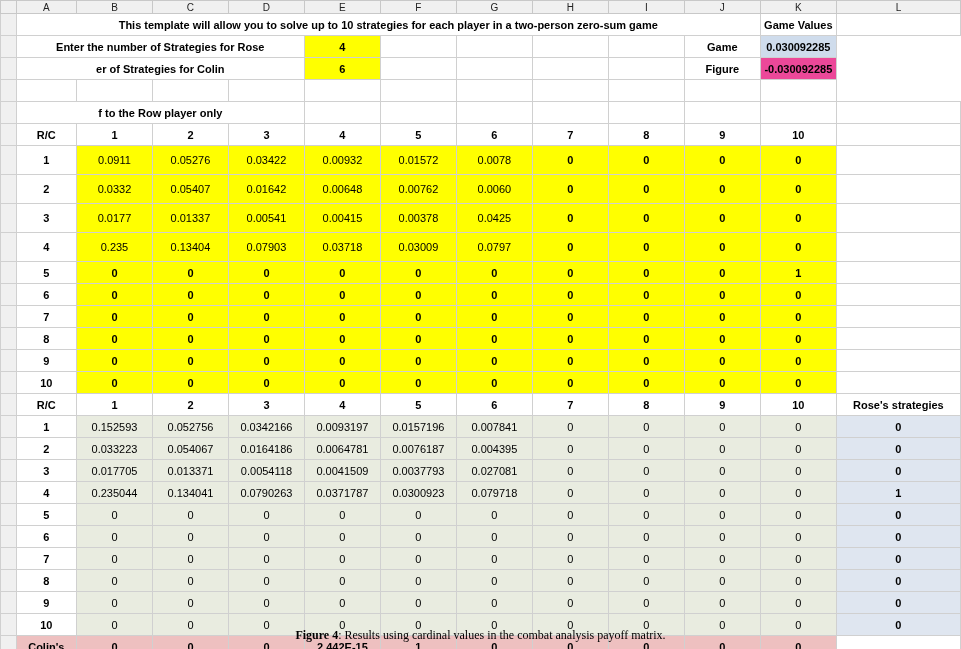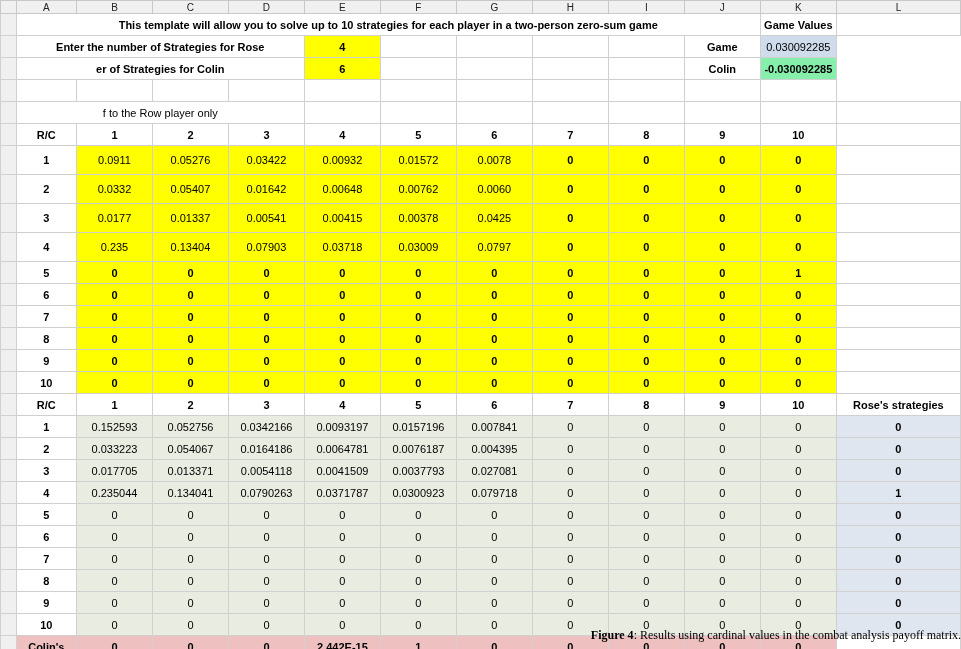--- a/index.html
+++ b/index.html
@@ -33,40 +33,40 @@
     font-size:9px;
     color:#222;
     width:14px;
     text-align:center;
   }
 
   .b{font-weight:bold;}
   .left{text-align:left;}
   .yellow{background:#ffff00;font-weight:bold;}
   .yellowcell{background:#ffff00;}
-  .blue{background:#cfdcec;font-weight:normal;margin-left:11px;}
-  .pink{background:#86efac;font-weight:bold;}
+  .blue{background:#cfdcec;font-weight:bold;margin-left:11px;}
+  .pink{background:#ec4899;font-weight:bold;}
   .greyish{background:#e9ece0;}
   .bluecol{background:#dfe6f0;font-weight:bold;}
   .pinkrow{background:#eec0c0;font-weight:bold;}
   .big{font-size:15px;font-weight:normal;}
   .med{font-size:12px;font-weight:bold;}
   .sm{font-size:10px;}
 
   .caption{
     position:absolute;
     left:0;right:0;
     bottom:6px;
-    text-align:right;
+    text-align:center;
     font-size:12px;
     font-family:"Liberation Serif",serif;
     color:#000;
   }
   .caption b{font-weight:bold;}
-  .payoffnote{font-size:11px;font-weight:normal;text-align:left;}
+  .payoffnote{font-size:11px;font-weight:bold;text-align:left;}
 </style>
 </head>
 <body>
 
 <div id="sheet">
 
   <table class="grid">
     <colgroup>
       <col style="width:14px">
       <col style="width:54px">
@@ -120,21 +120,21 @@
     </tr>
 
     <tr>
       <td class="rowhdr"></td>
       <td class="left b" colspan="4">er of Strategies for Colin</td>
       <td class="yellow sm">6</td>
       <td></td>
       <td></td>
       <td></td>
       <td></td>
-      <td class="b left">Colin</td>
+      <td class="b left">Figure</td>
       <td class="pink">-0.030092285</td>
     </tr>
 
     <tr>
       <td class="rowhdr"></td>
       <td></td>
       <td></td>
       <td></td>
       <td></td>
       <td></td>

